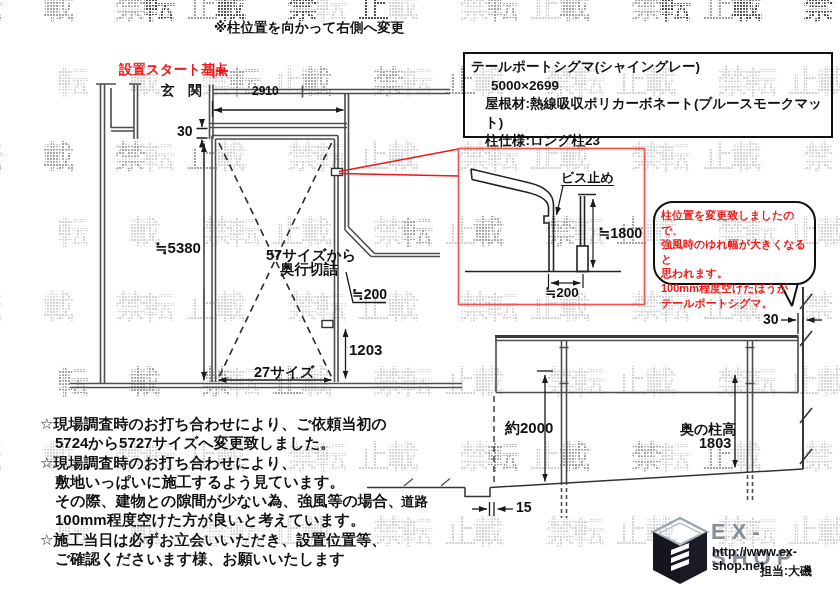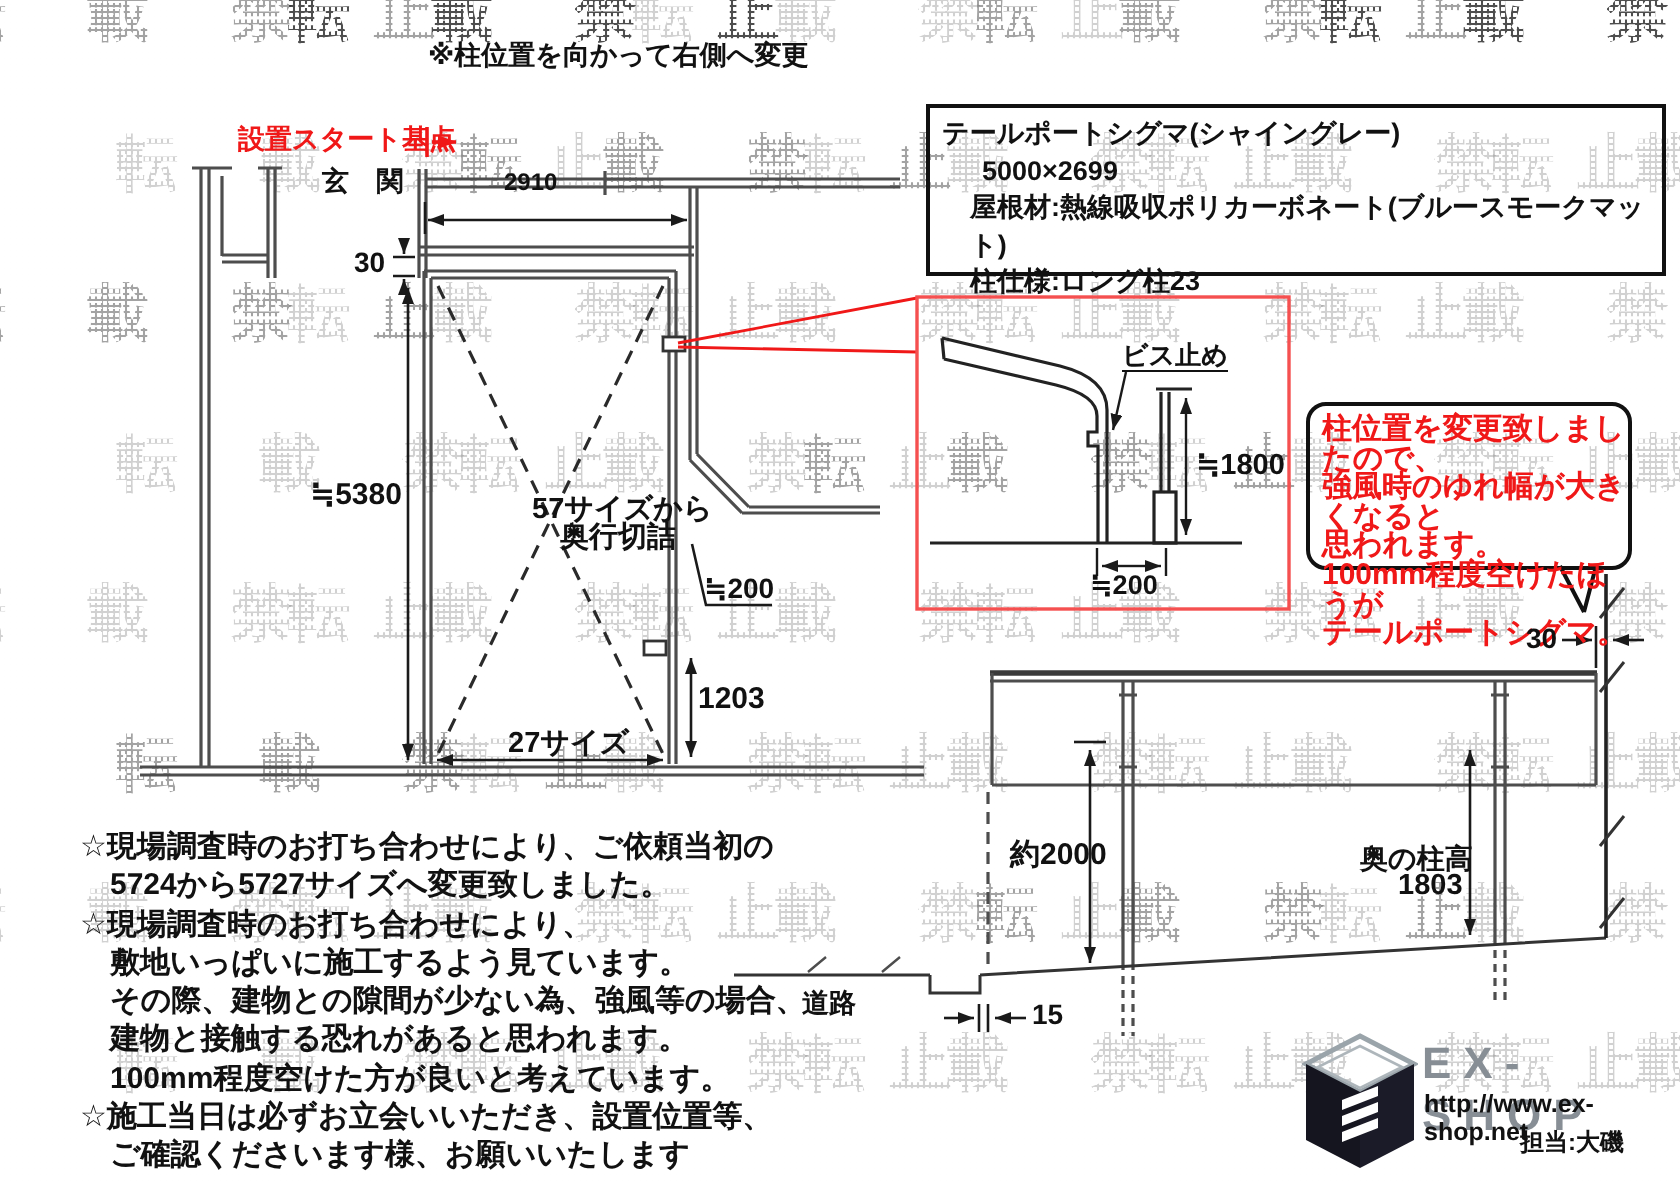--- a/index.html
+++ b/index.html
@@ -13,22 +13,22 @@
   .dots{position:absolute;inset:0;z-index:2;pointer-events:none;
         background-image:radial-gradient(circle,#fff 1.05px,rgba(255,255,255,0) 1.2px);
         background-size:3px 3px;}
   
   #linework{position:absolute;inset:0;z-index:3;}
   .lbl{position:absolute;z-index:4;white-space:nowrap;line-height:1.1;}
   .red{color:#f01818;}
   .spec-box{position:absolute;left:463px;top:52px;width:360px;height:78px;border:2px solid #111;z-index:4;
             padding:4px 0 0 6px;font-size:13.5px;line-height:18.5px;}
   .spec-box .in1{padding-left:20px;}
-  .bubble{position:absolute;left:653px;top:201px;width:153px;height:70px;border:2px solid #111;border-radius:10px;
-          z-index:4;padding:5px 0 5px 6px;font-size:15px;line-height:14.6px;}
+  .bubble{position:absolute;left:653px;top:201px;width:153px;height:70px;border:2px solid #111;border-radius:20px;
+          z-index:4;padding:5px 0 5px 6px;font-size:11px;line-height:14.6px;}
   .notes{position:absolute;left:40px;top:414px;z-index:4;font-size:15px;line-height:19.3px;}
   .notes .in{padding-left:15px;}
   .underline{border-bottom:1.5px solid #111;}
   
   .brand{position:absolute;left:711px;top:519px;z-index:4;font-size:22px;letter-spacing:6px;color:#878e95;}
   .url{position:absolute;left:712px;top:545px;z-index:4;font-size:12.5px;font-weight:bold;color:#111;}
   .staff{position:absolute;left:760px;top:563px;z-index:4;font-size:12px;color:#111;}
   #logo-cube{position:absolute;left:651px;top:516px;z-index:4;}
 </style>
 </head>
@@ -229,21 +229,20 @@
   <div class="lbl" style="left:699px;top:436px;font-size:14.5px;">1803</div>
   <div class="lbl" style="left:401px;top:495px;font-size:13.5px;">道路</div>
   <div class="lbl" style="left:516px;top:500px;font-size:14px;">15</div>
 
   <div class="notes">
     <div>☆現場調査時のお打ち合わせにより、ご依頼当初の</div>
     <div class="in">5724から5727サイズへ変更致しました。</div>
     <div>☆現場調査時のお打ち合わせにより、</div>
     <div class="in">敷地いっぱいに施工するよう見ています。</div>
     <div class="in">その際、建物との隙間が少ない為、強風等の場合、</div>
-    <div class="in">建物と接触する恐れがあると思われます。</div>
     <div class="in">100mm程度空けた方が良いと考えています。</div>
     <div>☆施工当日は必ずお立会いいただき、設置位置等、</div>
     <div class="in">ご確認くださいます様、お願いいたします</div>
   </div>
 
   <svg id="logo-cube" width="58" height="70" viewBox="0 0 58 70">
     <polygon points="29,2 56,16 29,30 2,16" fill="none" stroke="#9aa4aa" stroke-width="2.4"></polygon>
     <polygon points="29,7 50,17.5 29,28 8,17.5" fill="none" stroke="#aeb6bb" stroke-width="1.3"></polygon>
     <polygon points="2,16 29,30 29,68 2,54" fill="#15151f" stroke="none"></polygon>
     <polygon points="56,16 29,30 29,68 56,54" fill="#1b1b28" stroke="none"></polygon>

